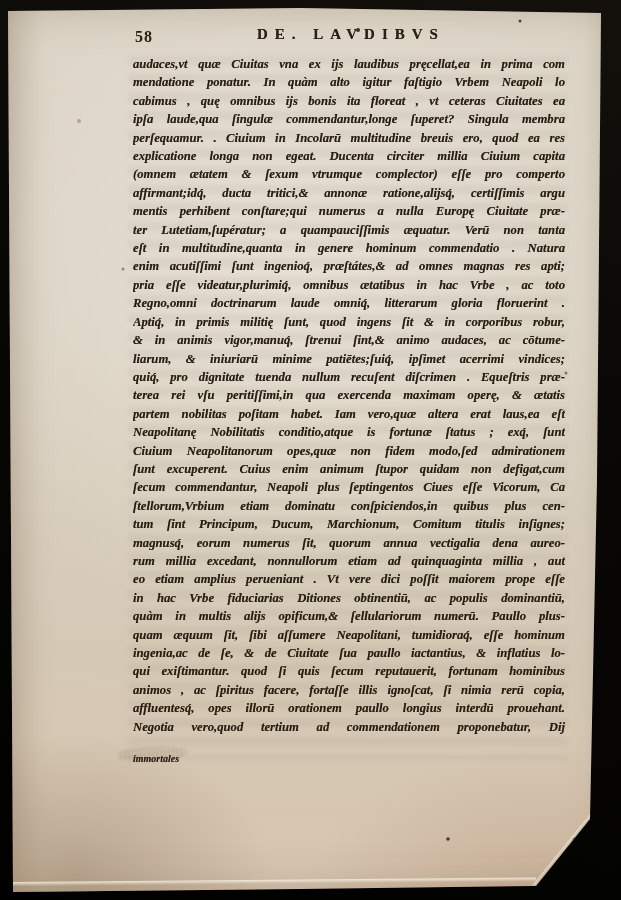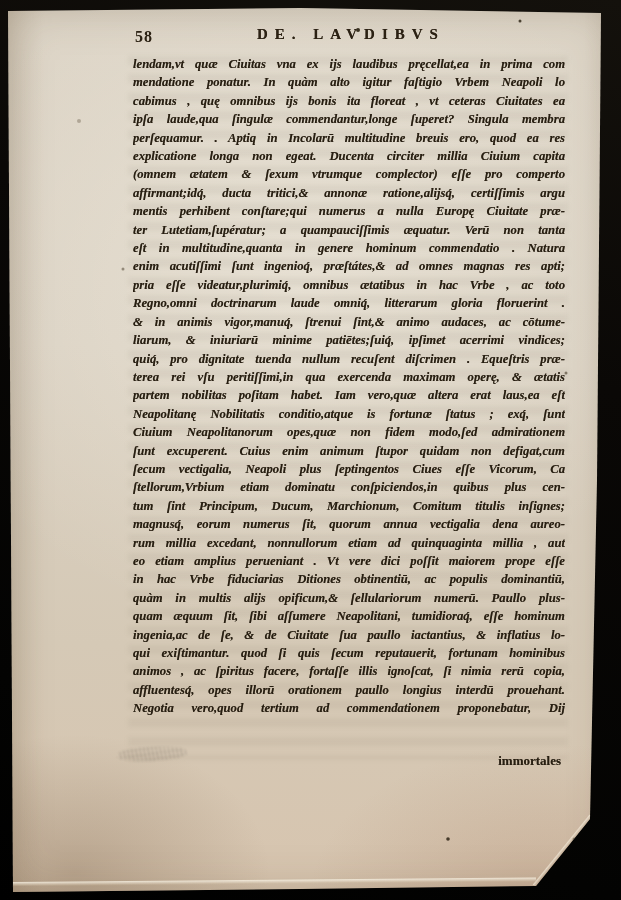--- a/index.html
+++ b/index.html
@@ -34,22 +34,22 @@
   }
   .textblock{position:absolute;top:55px;left:133px;width:432px;}
   .tline{
     height:18.42px;line-height:18.42px;overflow:hidden;
     font-style:italic;font-weight:700;font-size:12.7px;color:#271e11;
     text-align:justify;text-align-last:justify;
     text-shadow:0 0 0.5px rgba(39,30,17,0.55);
     white-space:normal;
   }
   .catchword{
-    position:absolute;top:753px;left:133px;width:428px;text-align:right;
-    font-weight:700;font-size:13px;color:#271e11;
+    position:absolute;top:753px;left:133px;width:428px;
+    font-style:italic;font-weight:700;font-size:10px;color:#271e11;
     text-shadow:0 0 0.5px rgba(39,30,17,0.55);
   }
   .smudge{
     position:absolute;left:117px;top:747px;width:70px;height:14px;border-radius:45%;
     background:repeating-linear-gradient(80deg, rgba(72,66,58,0.55) 0 1.5px, rgba(0,0,0,0) 1.5px 4px);
     transform:rotate(-3deg);filter:blur(1.2px);opacity:0.45;
   }
   .specks{
     position:absolute;left:0;top:0;width:2px;height:2px;border-radius:50%;background:transparent;
     box-shadow:
@@ -78,43 +78,44 @@
 <div class="scene">
   <div class="page">
     <div class="verso-showthrough"></div>
 
     <div class="header">
       <span class="folio">58</span>
       <span class="running-title">DE. LAVDIBVS</span>
     </div>
 
     <div class="textblock">
-        <div class="tline">lendam,vt quæ Ciuitas vna ex ijs laudibus pręcellat,ea in prima com</div>
+        <div class="tline">audaces,vt quæ Ciuitas vna ex ijs laudibus pręcellat,ea in prima com</div>
         <div class="tline">mendatione ponatur. In quàm alto igitur faſtigio Vrbem Neapoli lo</div>
         <div class="tline">cabimus , quę omnibus ijs bonis ita floreat , vt ceteras Ciuitates ea</div>
         <div class="tline">ipſa laude,qua ſingulæ commendantur,longe ſuperet? Singula membra</div>
-        <div class="tline">perſequamur. . Aptiq in Incolarū multitudine breuis ero, quod ea res</div>
+        <div class="tline">perſequamur. . Ciuium in Incolarū multitudine breuis ero, quod ea res</div>
         <div class="tline">explicatione longa non egeat. Ducenta circiter millia Ciuium capita</div>
         <div class="tline">(omnem ætatem &amp; ſexum vtrumque complector) eſſe pro comperto</div>
         <div class="tline">affirmant;idq́, ducta tritici,&amp; annonæ ratione,alijsq́, certiſſimis argu</div>
         <div class="tline">mentis perhibent conſtare;qui numerus a nulla Europę Ciuitate præ-</div>
         <div class="tline">ter Lutetiam,ſupératur; a quampauciſſimis æquatur. Verū non tanta</div>
         <div class="tline">eſt in multitudine,quanta in genere hominum commendatio . Natura</div>
         <div class="tline">enim acutiſſimi ſunt ingenioq́, præſtátes,&amp; ad omnes magnas res apti;</div>
         <div class="tline">pria eſſe videatur,plurimiq́, omnibus ætatibus in hac Vrbe , ac toto</div>
         <div class="tline">Regno,omni doctrinarum laude omniq́, litterarum gloria floruerint .</div>
+        <div class="tline">Aptiq́, in primis militię ſunt, quod ingens ſit &amp; in corporibus robur,</div>
         <div class="tline">&amp; in animis vigor,manuq́, ſtrenui ſint,&amp; animo audaces, ac cōtume-</div>
         <div class="tline">liarum, &amp; iniuriarū minime patiētes;ſuiq́, ipſimet acerrimi vindices;</div>
         <div class="tline">quiq́, pro dignitate tuenda nullum recuſent diſcrimen . Equeſtris præ-</div>
         <div class="tline">terea rei vſu peritiſſimi,in qua exercenda maximam operę, &amp; ætatis</div>
         <div class="tline">partem nobilitas poſitam habet. Iam vero,quæ altera erat laus,ea eſt</div>
         <div class="tline">Neapolitanę Nobilitatis conditio,atque is fortunæ ſtatus ; exq́, ſunt</div>
         <div class="tline">Ciuium Neapolitanorum opes,quæ non fidem modo,ſed admirationem</div>
         <div class="tline">ſunt excuperent. Cuius enim animum ſtupor quidam non defigat,cum</div>
-        <div class="tline">ſecum vectigalia, Neapoli plus ſeptingentos Ciues eſſe Vicorum, Ca</div>
+        <div class="tline">ſecum commendantur, Neapoli plus ſeptingentos Ciues eſſe Vicorum, Ca</div>
         <div class="tline">ſtellorum,Vrbium etiam dominatu conſpiciendos,in quibus plus cen-</div>
         <div class="tline">tum ſint Principum, Ducum, Marchionum, Comitum titulis inſignes;</div>
         <div class="tline">magnusq́, eorum numerus ſit, quorum annua vectigalia dena aureo-</div>
         <div class="tline">rum millia excedant, nonnullorum etiam ad quinquaginta millia , aut</div>
         <div class="tline">eo etiam amplius perueniant . Vt vere dici poſſit maiorem prope eſſe</div>
         <div class="tline">in hac Vrbe fiduciarias Ditiones obtinentiū, ac populis dominantiū,</div>
         <div class="tline">quàm in multis alijs opificum,&amp; ſellulariorum numerū. Paullo plus-</div>
         <div class="tline">quam æquum ſit, ſibi aſſumere Neapolitani, tumidioraq́, eſſe hominum</div>
         <div class="tline">ingenia,ac de ſe, &amp; de Ciuitate ſua paullo iactantius, &amp; inflatius lo-</div>
         <div class="tline">qui exiſtimantur. quod ſi quis ſecum reputauerit, fortunam hominibus</div>

